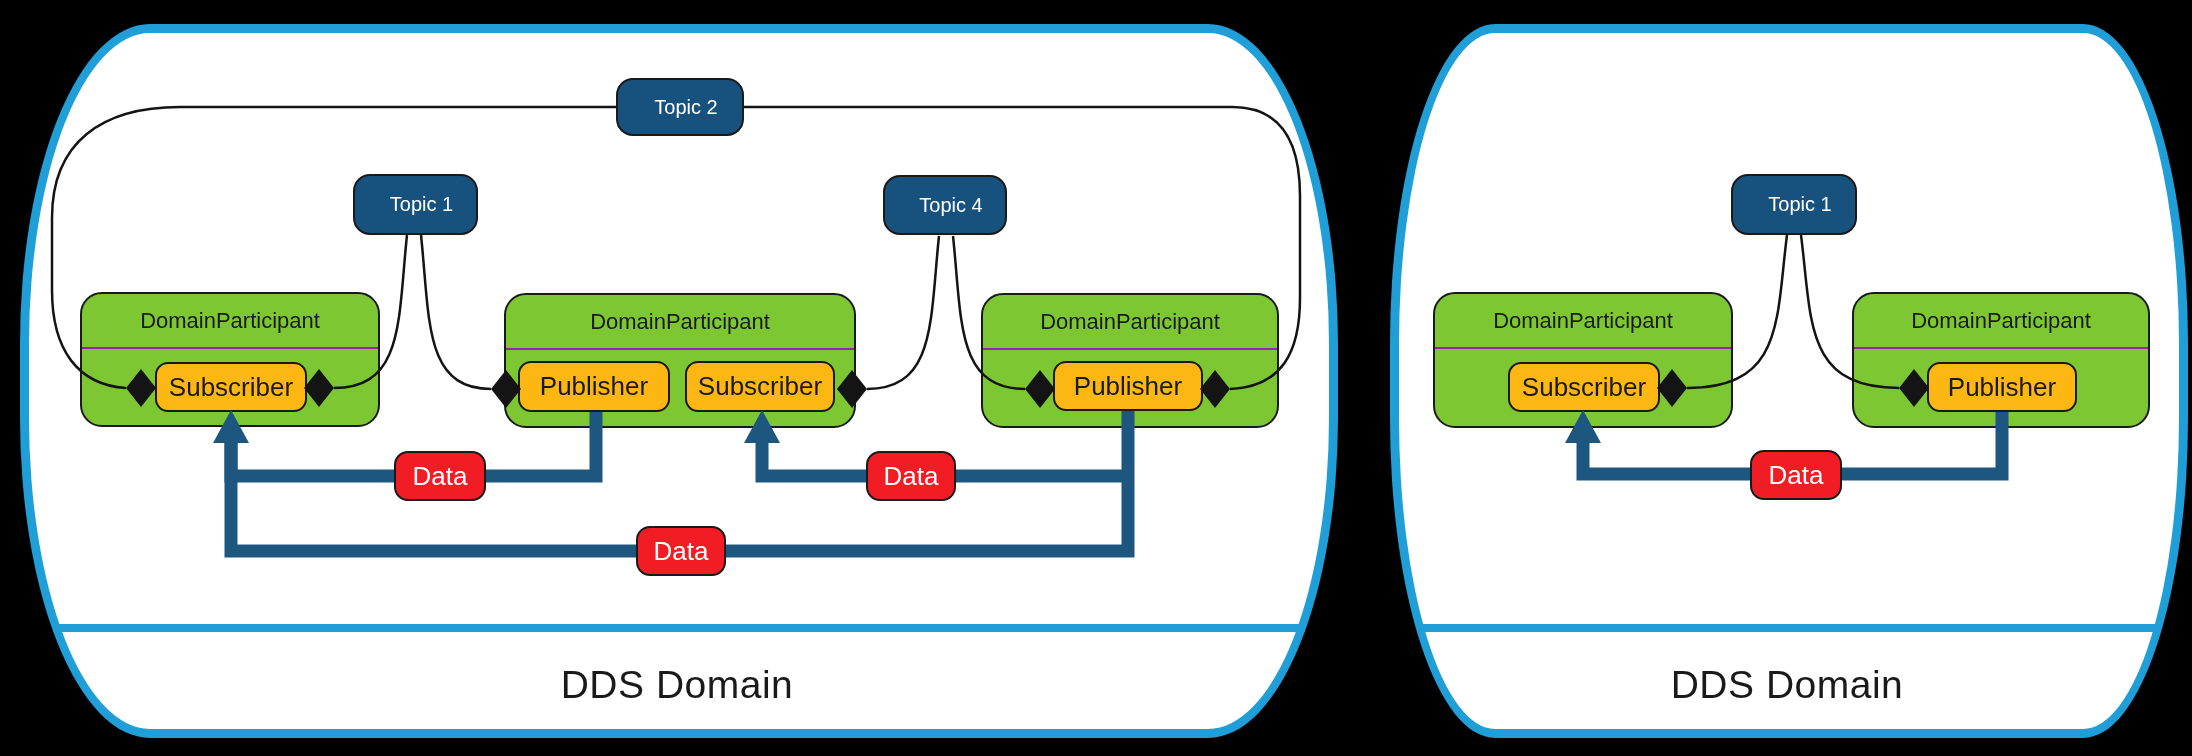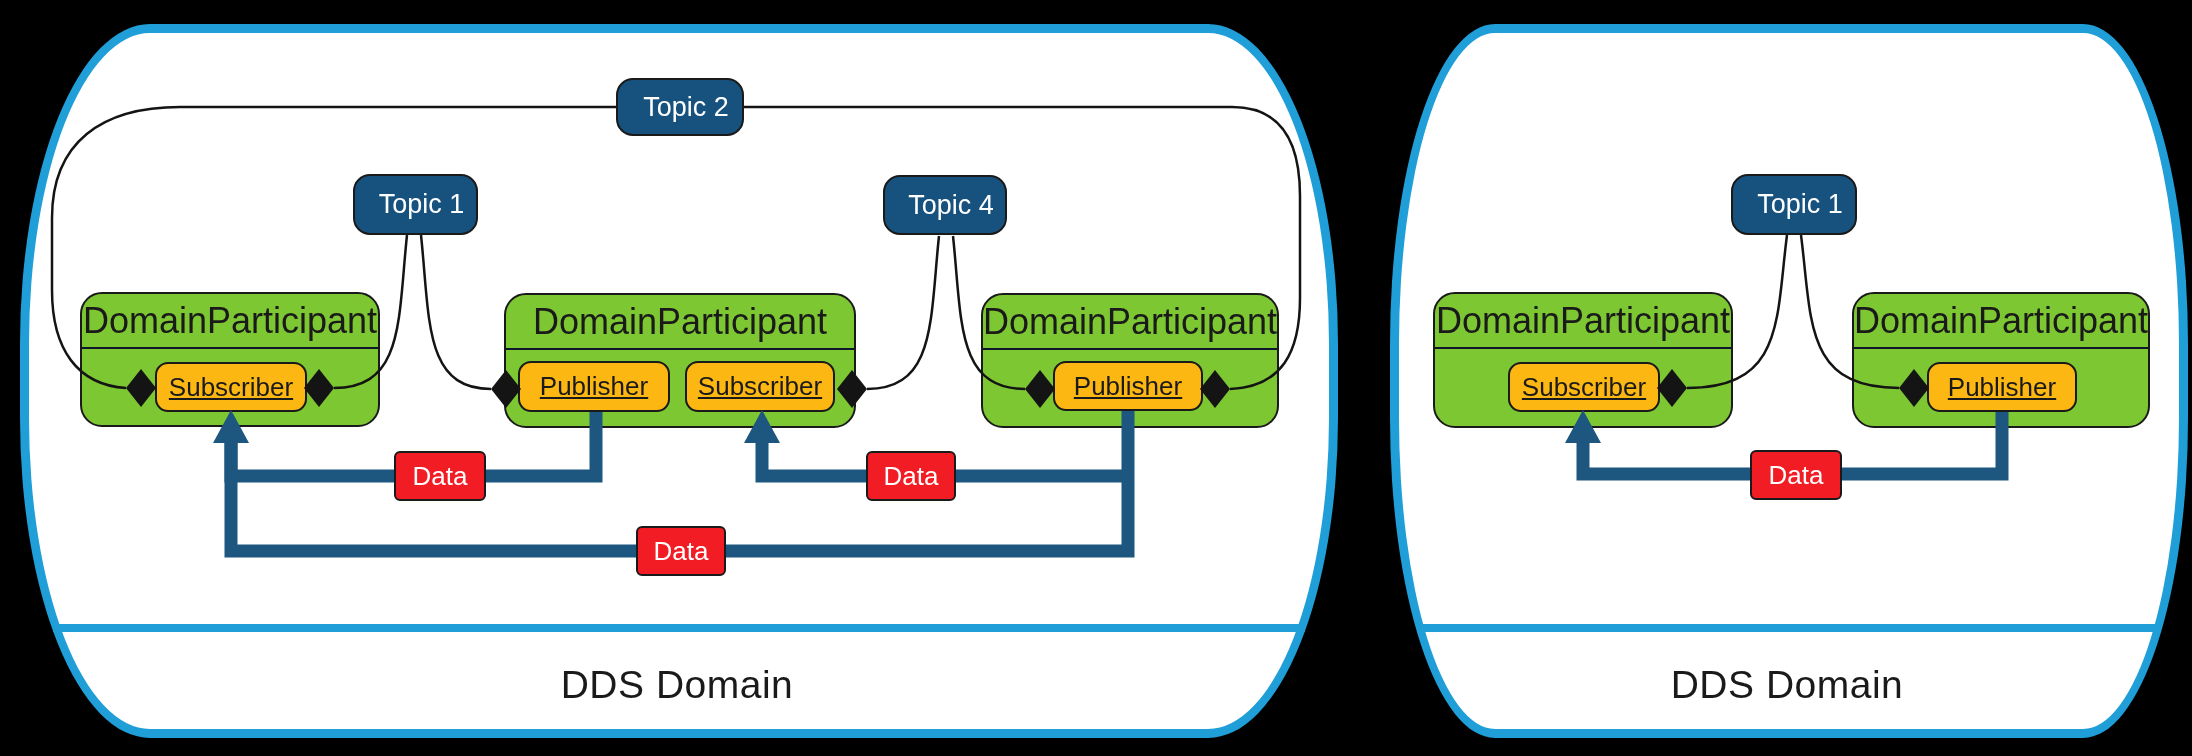--- a/index.html
+++ b/index.html
@@ -34,44 +34,43 @@
     position:absolute;left:0;right:4px;bottom:22px;text-align:center;
     font-size:39px;letter-spacing:.5px;
   }
   .participant{
     position:absolute;box-sizing:border-box;
     background:var(--participant-green);
     border:2px solid #1a1a1a;border-radius:22px;
     z-index:2;
   }
   .participant-title{
-    height:53px;border-bottom:2px solid #0f172a;
+    height:53px;border-bottom:2px solid #a21caf;
     display:flex;align-items:center;justify-content:center;
-    font-size:36px;
+    font-size:22px;
   }
   .endpoint{
     position:absolute;box-sizing:border-box;
     background:var(--endpoint-orange);
     border:2px solid #1a1a1a;border-radius:13px;
     display:flex;align-items:center;justify-content:center;
     font-size:26px;
-    text-decoration:underline;
   }
   .overlay{position:absolute;left:0;top:0;z-index:3;}
   .overlay .connector{stroke:var(--connector-black);stroke-width:2.5;fill:none;}
   .overlay .flow{stroke:var(--flow-blue);stroke-width:13;fill:none;stroke-linejoin:miter;}
   .overlay .arrowhead{fill:var(--flow-blue);stroke:none;}
   .overlay .diamond{fill:var(--connector-black);stroke:none;}
   .badge{
     position:absolute;box-sizing:border-box;z-index:4;
     display:flex;align-items:center;justify-content:center;
     border:2px solid #1a1a1a;color:#fff;
   }
-  .topic-badge{background:var(--topic-navy);border-radius:17px;font-size:27px;padding-left:12px;}
-  .data-badge{background:var(--data-red);border-radius:6px;font-size:26px;}
+  .topic-badge{background:var(--topic-navy);border-radius:17px;font-size:20px;padding-left:12px;}
+  .data-badge{background:var(--data-red);border-radius:14px;font-size:26px;}
 </style>
 </head>
 <body>
 
 <div id="stage">
 
   <div class="domain left">
     <div class="footer-line"></div>
     <div class="domain-label">DDS Domain</div>
   </div>

